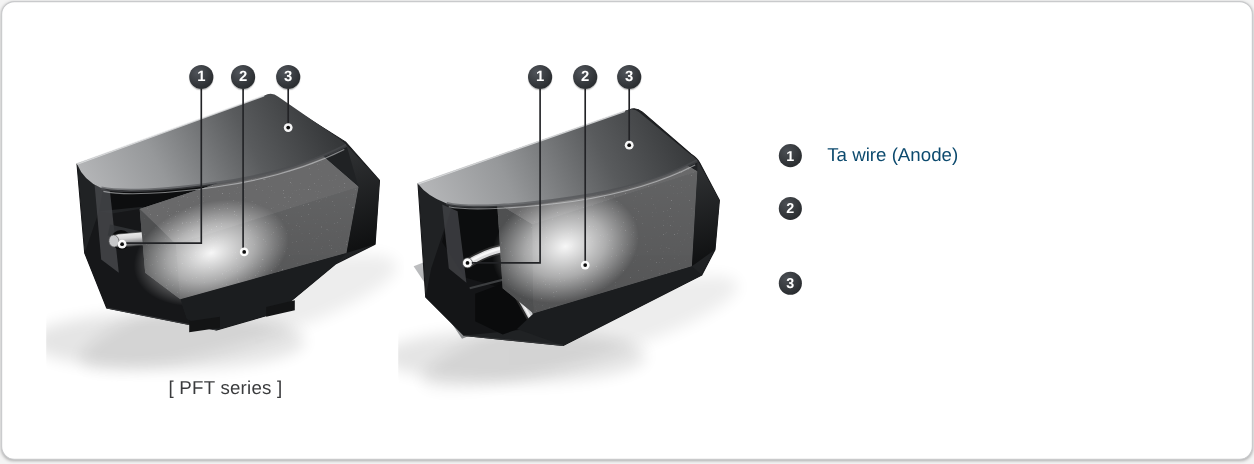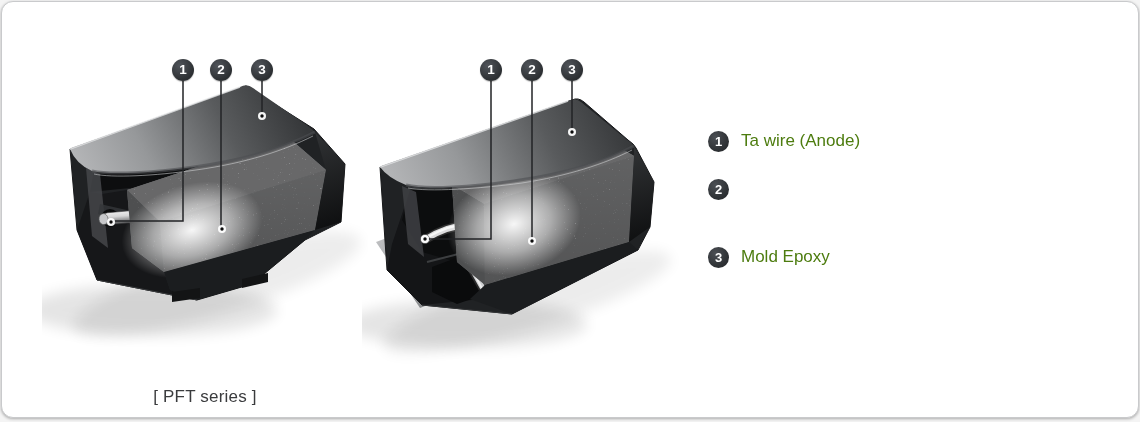--- a/index.html
+++ b/index.html
@@ -8,29 +8,29 @@
         border:1px solid #c9cacc;border-radius:12px;box-shadow:0 1px 3px rgba(0,0,0,.30);}
   .figure{position:absolute;}
   .fig-pft{left:40px;top:50px;width:326px;height:330px;}
   .fig-pbl{left:360px;top:50px;width:360px;height:330px;}
   .figure svg{position:absolute;left:0;top:0;}
   .badge{position:absolute;width:22px;height:22px;border-radius:50%;
          background:radial-gradient(circle at 35% 30%,#50545a,#2b2e31 72%);
          color:#fff;font-size:13.5px;font-weight:bold;line-height:22px;text-align:center;
          box-shadow:0 1px 1px rgba(0,0,0,.25);}
   .caption{position:absolute;left:0;width:100%;text-align:center;color:#3a3b3d;
-           font-size:17px;letter-spacing:.2px;margin-top:44px;}
+           font-size:17px;letter-spacing:.2px;}
   .fig-pft .caption{top:291px;}
   .fig-pbl .caption{top:293px;}
   .legend{position:absolute;left:706px;top:0;width:420px;}
   .legend-row{position:absolute;left:0;display:flex;align-items:flex-start;}
   .legend-badge{flex:0 0 auto;width:21px;height:21px;border-radius:50%;margin-top:3.5px;
         background:radial-gradient(circle at 35% 30%,#4b4f54,#2b2e31 72%);
         color:#fff;font-size:13px;font-weight:bold;line-height:21px;text-align:center;}
-  .legend-text{margin-left:12px;color:#4d7c0f;font-size:17px;line-height:28px;}
+  .legend-text{margin-left:23px;color:#0c4a6e;font-size:17px;line-height:28px;}
   .legend-text sub{font-size:11px;line-height:0;}
   .row-1{top:125px;} .row-2{top:173px;} .row-3{top:241px;}
 </style>
 </head>
 <body>
 
 <div class="stage">
   <div class="card">
 
     <div class="figure fig-pft">
@@ -265,18 +265,17 @@
         <div class="legend-badge">1</div>
         <div class="legend-text">Ta wire (Anode)</div>
       </div>
 
       <div class="legend-row row-2">
         <div class="legend-badge">2</div>
       </div>
 
       <div class="legend-row row-3">
         <div class="legend-badge">3</div>
-        <div class="legend-text">Mold Epoxy</div>
       </div>
 
     </div>
   </div>
 </div>
 
 </body></html>

